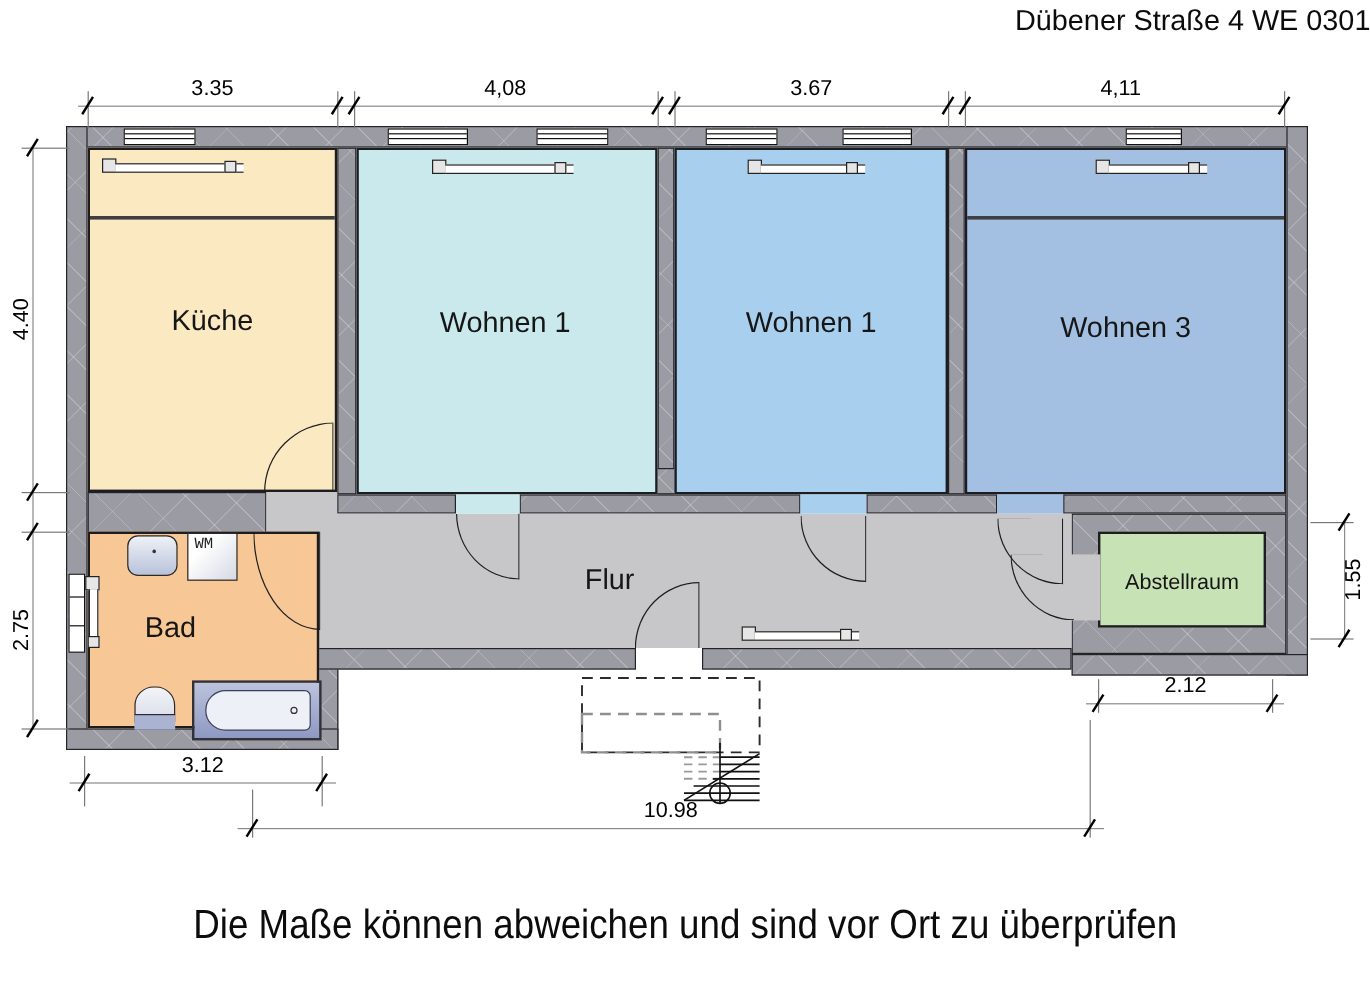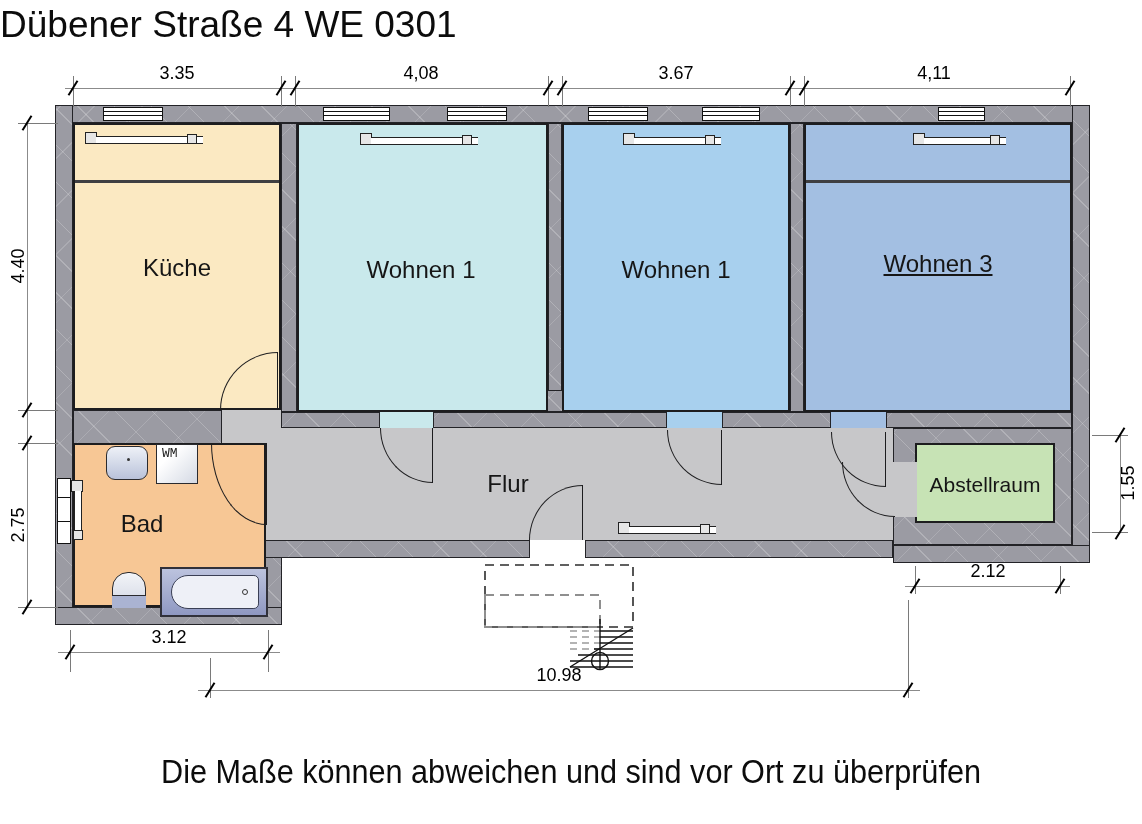--- a/index.html
+++ b/index.html
@@ -21,21 +21,21 @@
   .win-v{background-image:linear-gradient(#111 0 0),linear-gradient(#111 0 0);
          background-size:100% 1px,100% 1px;background-position:0 28%,0 66%;}
   
   .door{border:1.6px solid #1d1d1f;background:transparent;}
   .d-tl{border-bottom:none;border-top-left-radius:100% 100%;}
   .d-bl{border-top:none;border-bottom-left-radius:100% 100%;}
   .d-noleaf{border-right:none;}
   .beam{background:#3f3f42;}
   
   .rlabel{font-size:24px;color:#161616;transform:translate(-50%,-50%);white-space:nowrap;}
-  .rlabel-s{font-size:21px;}
+  .rlabel-s{font-size:18px;}
   
   .dim-h{border-top:1.5px solid #8b8b8b;height:0;}
   .dim-v{border-left:1.5px solid #8b8b8b;width:0;}
   .tick{width:17px;height:2px;background:#000;transform:translate(-50%,-50%) rotate(-58deg);}
   .ext-v{width:1px;background:#7a7a7a;}
   .ext-h{height:1px;background:#7a7a7a;}
   .dlab{font-size:18px;color:#000;transform:translate(-50%,-100%);white-space:nowrap;}
   .dlab-r{transform:translate(-50%,-50%) rotate(-90deg);transform-origin:center;}
   
   .rad .bar{position:absolute;left:11px;right:2px;top:4px;height:6px;background:#fff;
@@ -52,21 +52,21 @@
   .sink .drain{position:absolute;left:50%;top:34%;width:3px;height:3px;background:#333;border-radius:50%;}
   .wmbox{background:linear-gradient(135deg,#ffffff 30%,#d4d9e4);font-family:Liberation Mono, monospace;}
   .wmbox span{display:block;font-size:13px;color:#222;padding:1px 0 0 5px;}
   .bowl{border-radius:16px 16px 4px 4px;background:linear-gradient(180deg,#f2f4f8,#d6dae6);}
   .tbase{background:#aab3d2;border-top:1.6px solid #2a2a2e;}
   .tub{background:linear-gradient(180deg,#bcc3de,#8f98c2);border:2px solid #31313a;}
   .tub .inner{position:absolute;left:9px;top:6px;right:7px;bottom:6px;background:#eef0f7;
               border:1.5px solid #3a3f55;border-radius:20px 6px 6px 20px;}
   .tub .drain{position:absolute;right:18px;top:50%;width:4px;height:4px;border:1px solid #333;
               border-radius:50%;transform:translateY(-50%);}
-  .title{left:0;top:4px;width:100%;text-align:left;font-size:37px;color:#0c0c0c;}
+  .title{left:0;top:4px;width:100%;text-align:right;font-size:24px;color:#0c0c0c;}
   .footnote{left:0;top:752px;width:100%;text-align:center;font-size:34px;color:#0c0c0c;
             transform:scaleX(.9);transform-origin:center;}
 </style>
 </head>
 <body>
 
 <div id="canvas">
 
   <div class="abs title">Dübener Straße 4 WE 0301</div>
 
@@ -186,21 +186,21 @@
       <line x1="100" y1="110" x2="163" y2="110"></line>
       <line x1="100" y1="110" x2="163" y2="71"></line>
       <line x1="130" y1="62" x2="130" y2="113"></line>
     </g>
     <circle cx="130" cy="104" r="8.5" fill="none" stroke="#111" stroke-width="1.4"></circle>
   </svg>
 
   <div class="abs rlabel" style="left:177px;top:268px;">Küche</div>
   <div class="abs rlabel" style="left:421px;top:270px;">Wohnen 1</div>
   <div class="abs rlabel" style="left:676px;top:270px;">Wohnen 1</div>
-  <div class="abs rlabel" style="left:938px;top:264px;text-decoration:underline;">Wohnen 3</div>
+  <div class="abs rlabel" style="left:938px;top:274px;">Wohnen 3</div>
   <div class="abs rlabel" style="left:508px;top:484px;text-align:center;">Flur</div>
   <div class="abs rlabel" style="left:142px;top:524px;">Bad</div>
   <div class="abs rlabel rlabel-s" style="left:985px;top:485px;">Abstellraum</div>
 
   <div class="abs dim-h" style="left:65px;top:88px;width:1005px;"></div>
   <div class="abs ext-v" style="left:73px;top:76px;height:31px;"></div>
   <div class="abs ext-v" style="left:281px;top:76px;height:31px;"></div>
   <div class="abs ext-v" style="left:295px;top:76px;height:31px;"></div>
   <div class="abs ext-v" style="left:548px;top:76px;height:31px;"></div>
   <div class="abs ext-v" style="left:562px;top:76px;height:31px;"></div>

